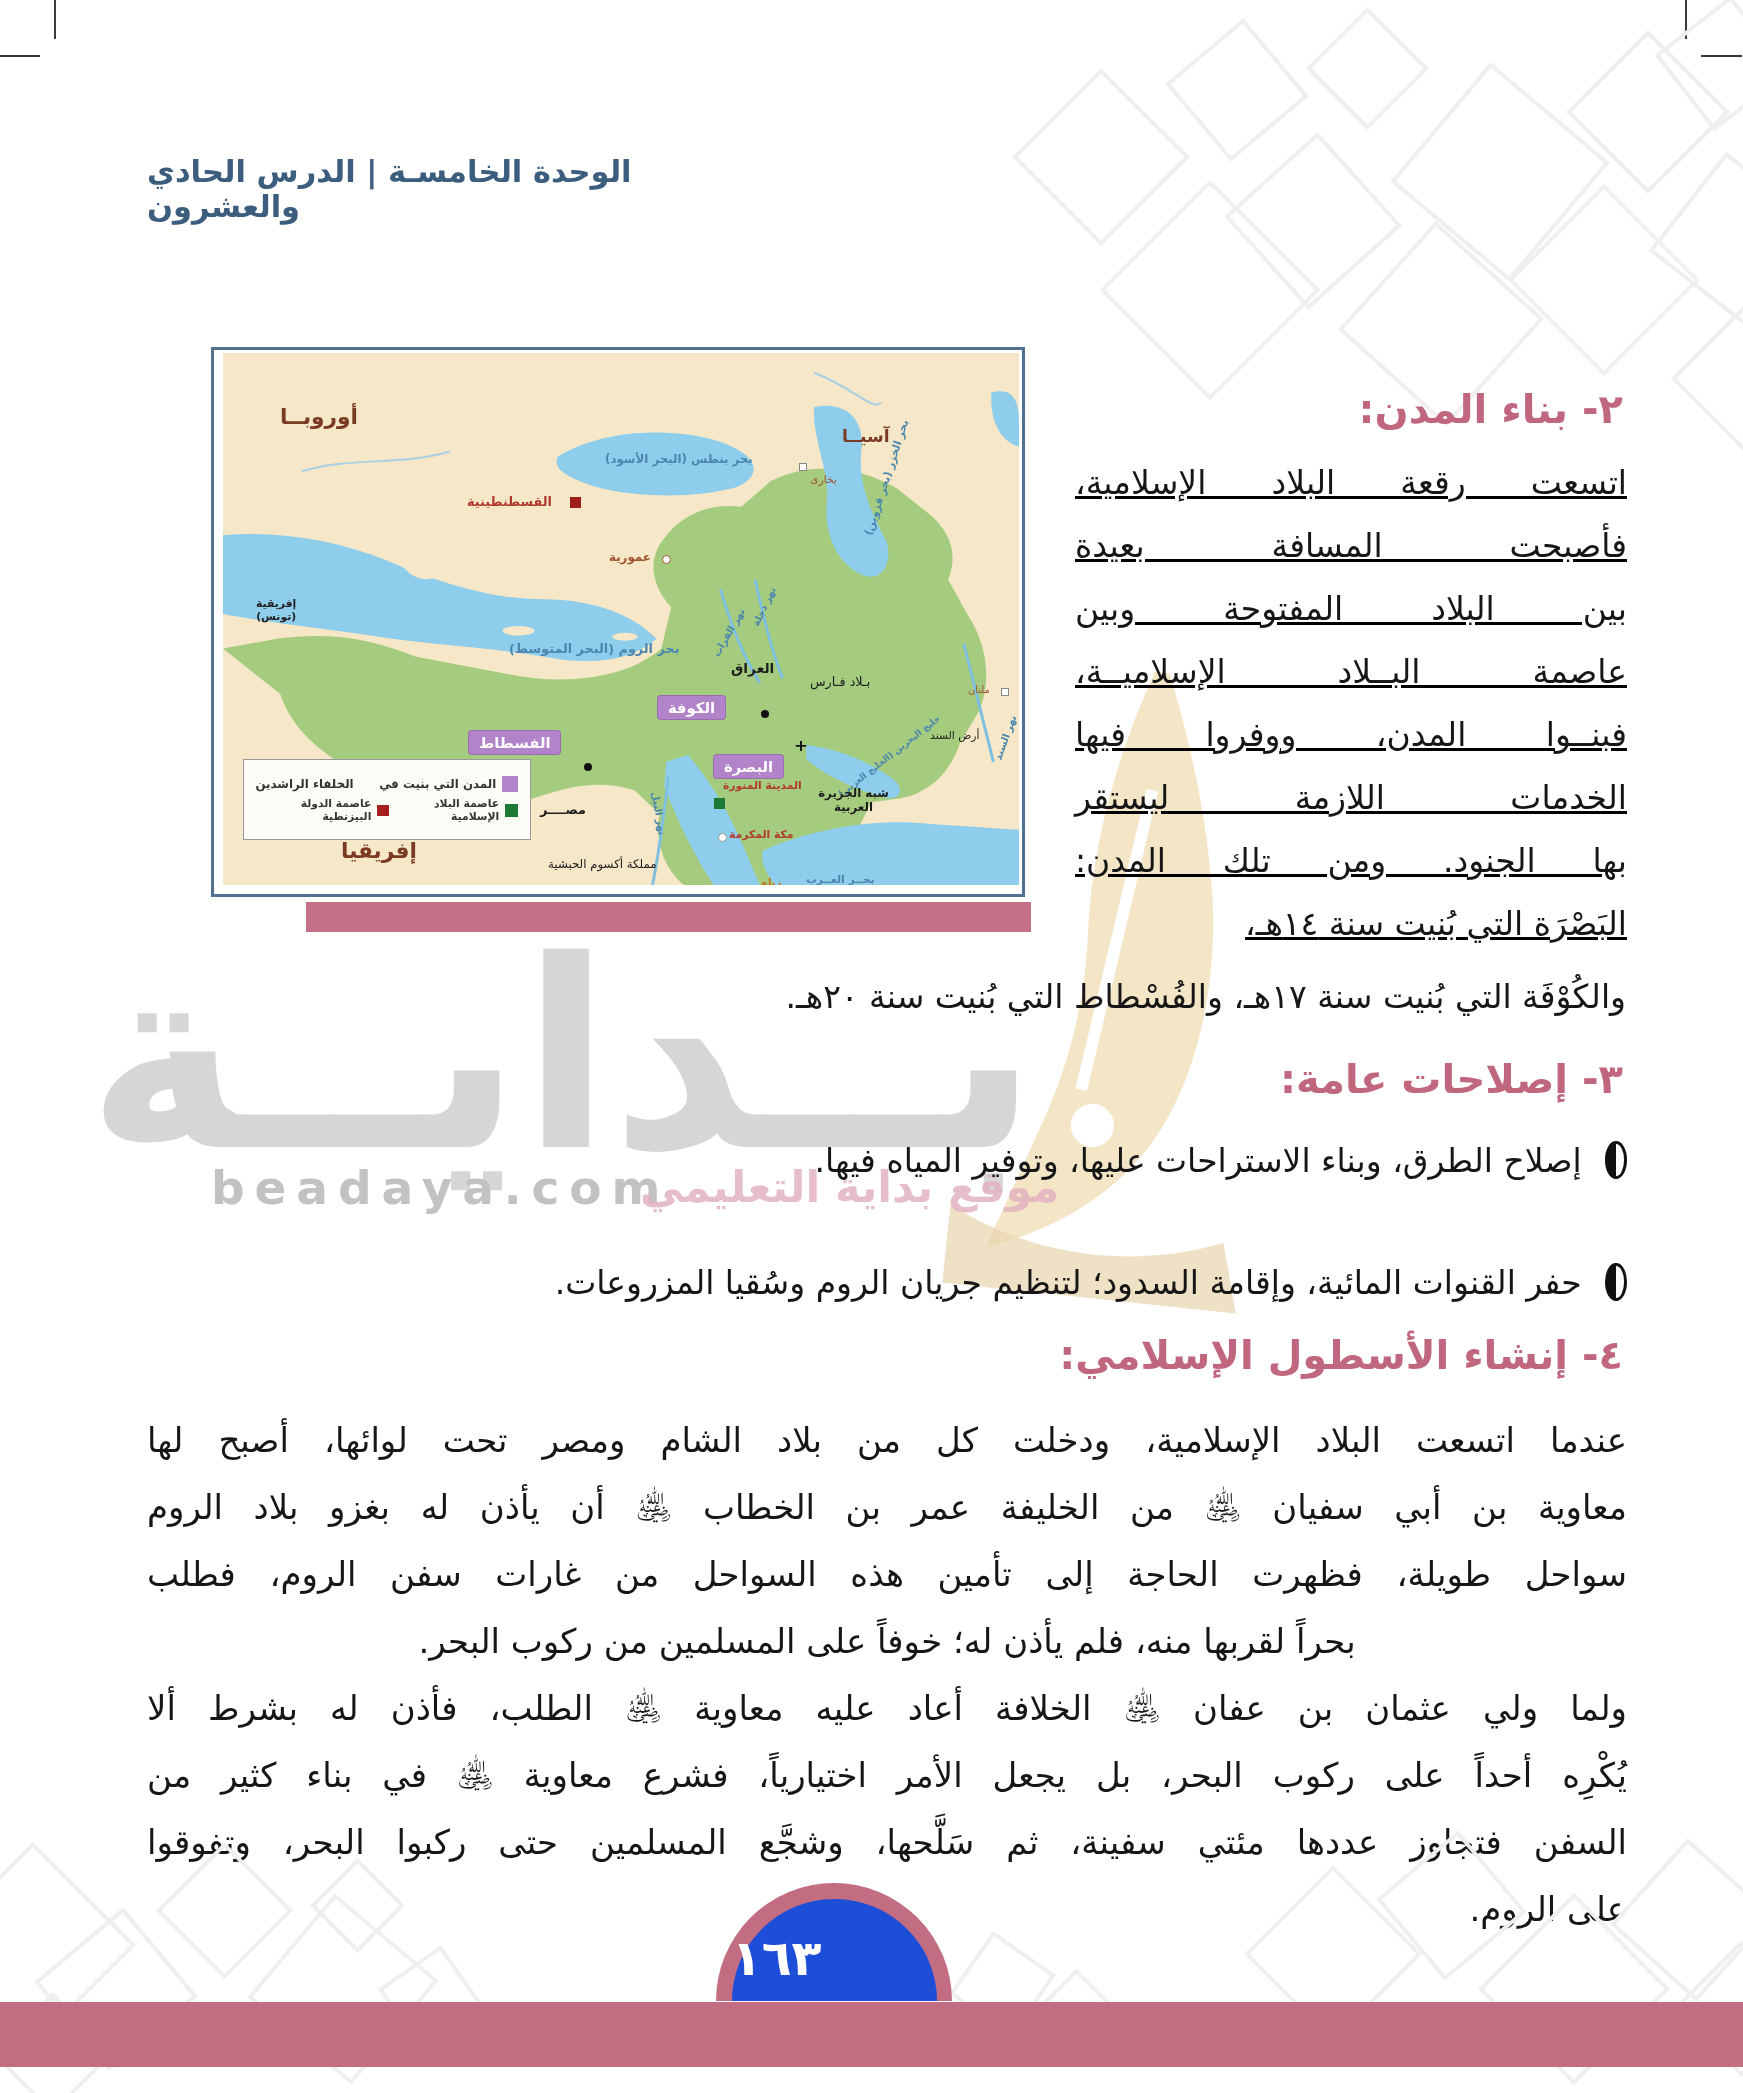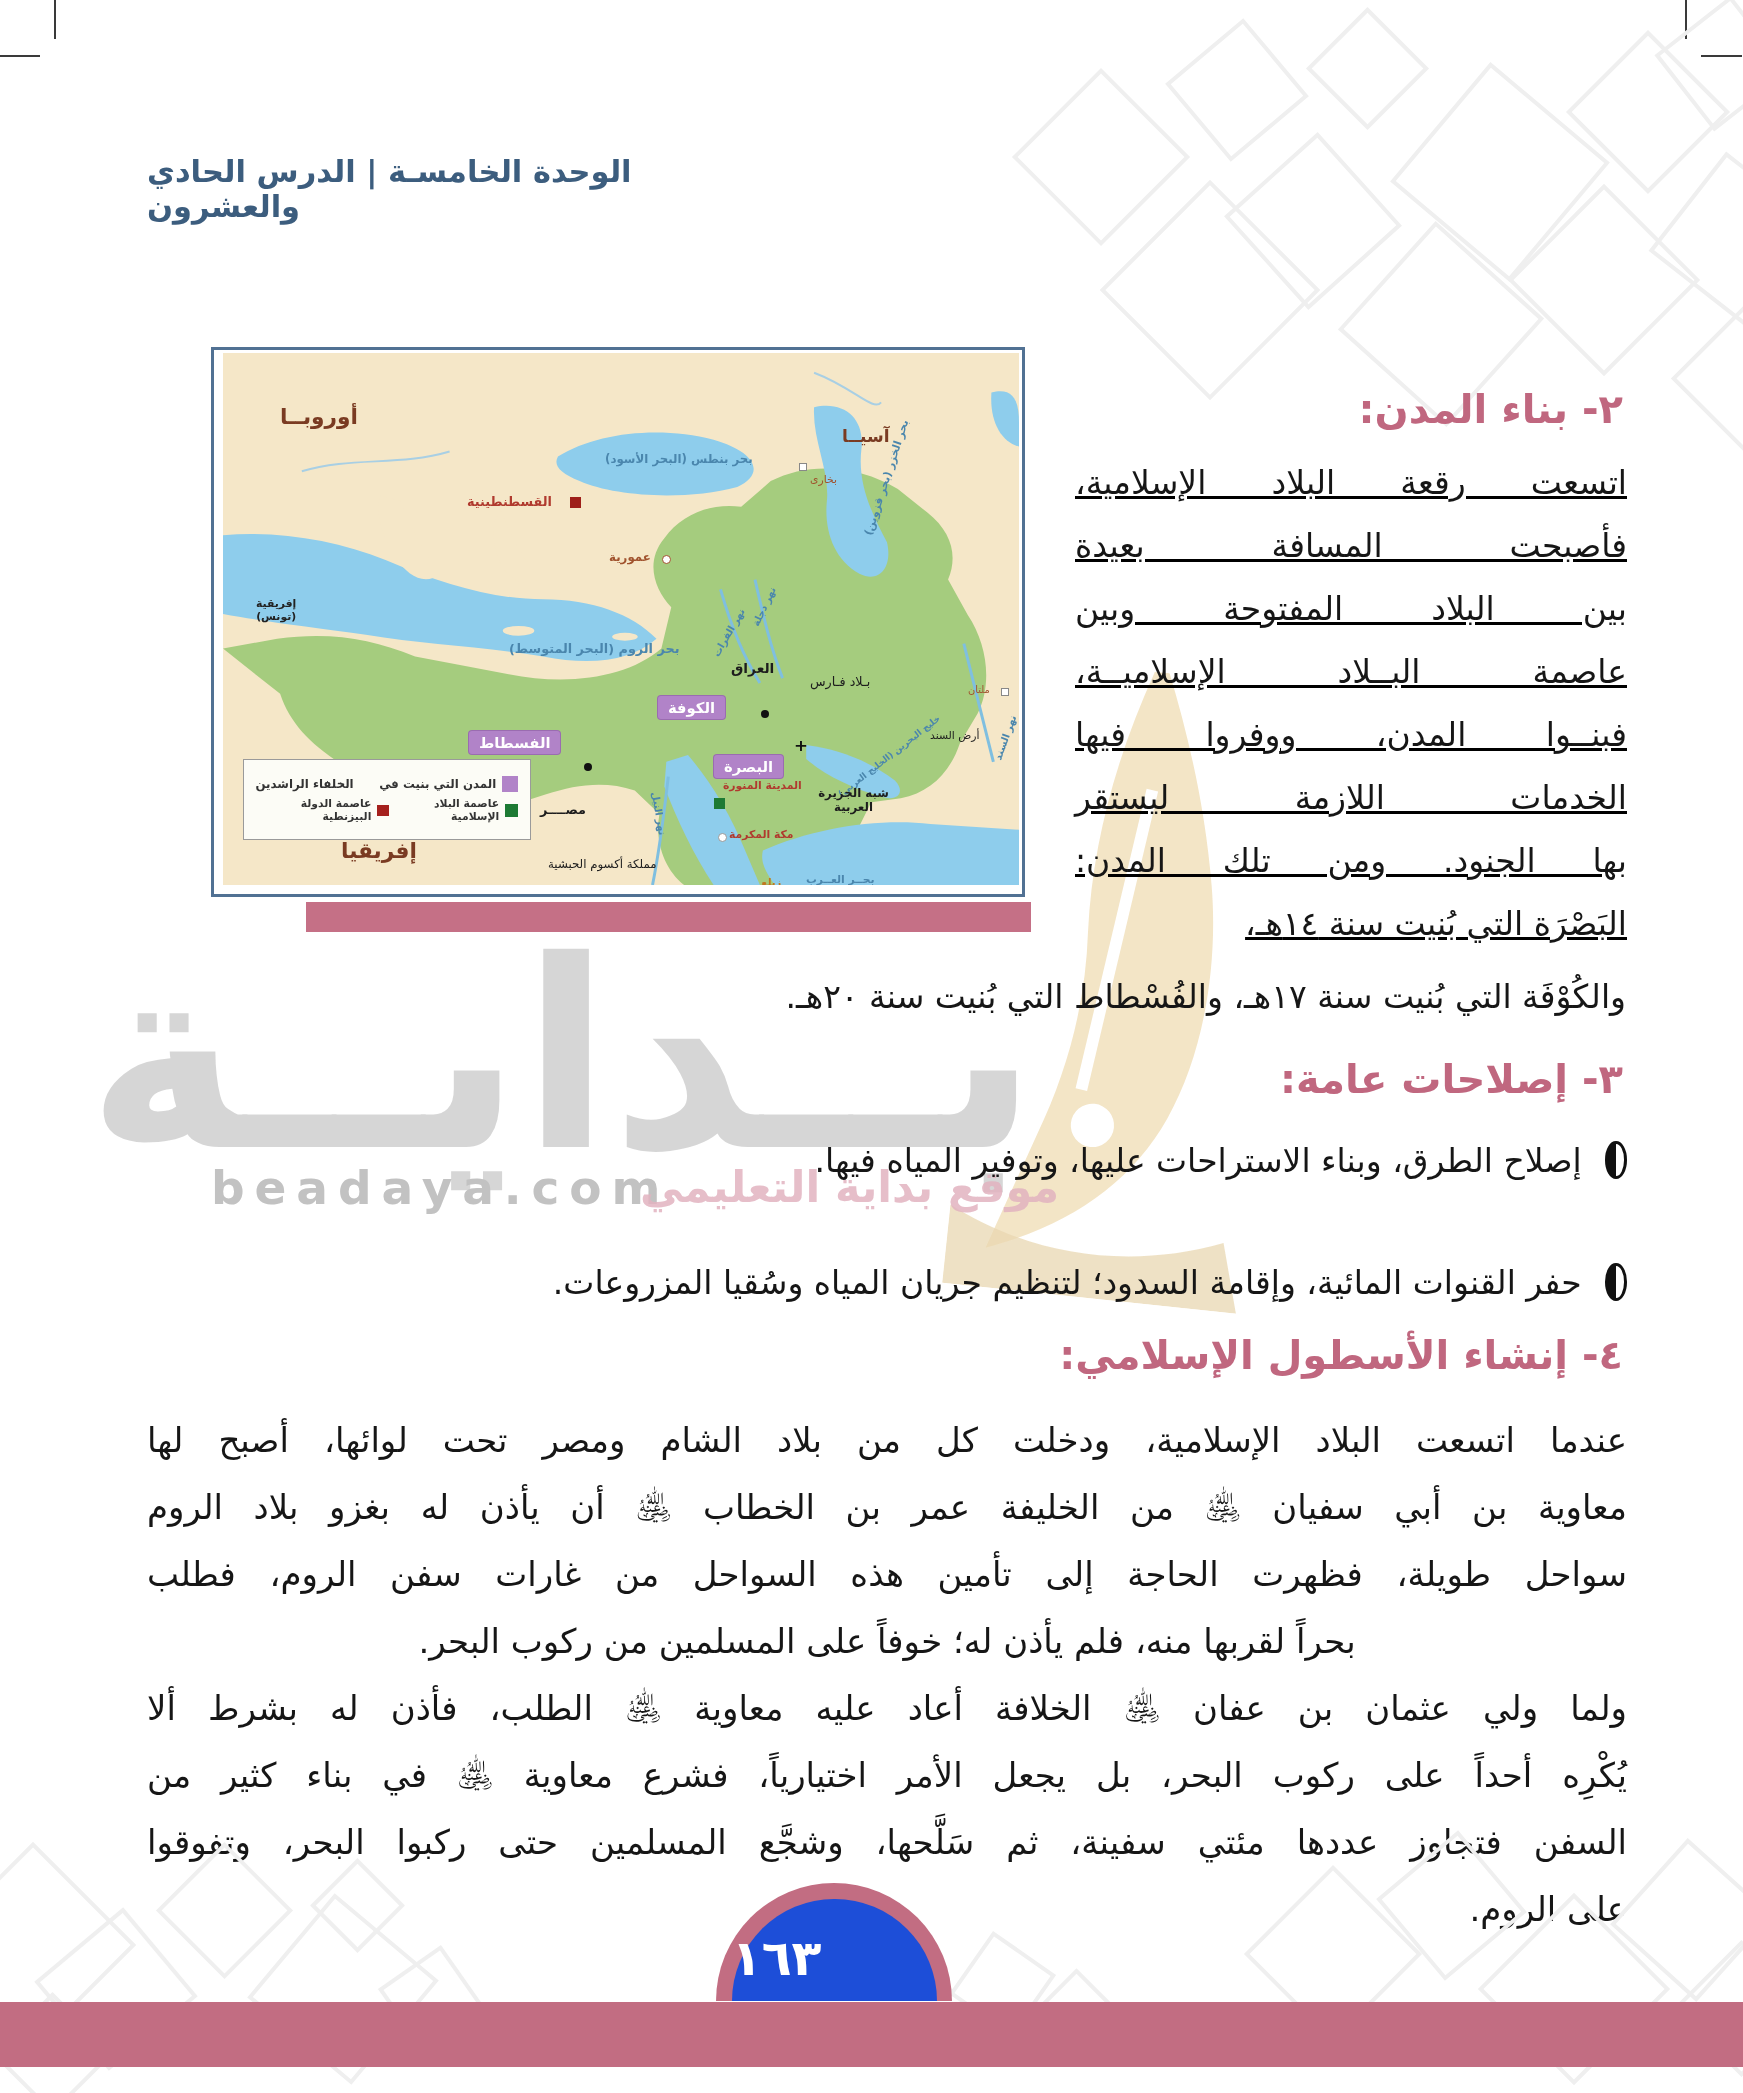--- a/index.html
+++ b/index.html
@@ -209,21 +209,21 @@
   </div>
   <div class="cont-line">والكُوْفَة التي بُنيت سنة ١٧هـ، والفُسْطاط التي بُنيت سنة ٢٠هـ.</div>
 
   <div class="h-pink" style="top:1056px;">٣- إصلاحات عامة:</div>
   <div class="bullet-row" style="top:1141px;">
     <span class="bullet"></span>
     <span>إصلاح الطرق، وبناء الاستراحات عليها، وتوفير المياه فيها.</span>
   </div>
   <div class="bullet-row" style="top:1263px;">
     <span class="bullet"></span>
-    <span>حفر القنوات المائية، وإقامة السدود؛ لتنظيم جريان المياه وسُقيا المزروعات.</span>
+    <span>حفر القنوات المائية، وإقامة السدود؛ لتنظيم جريان الروم وسُقيا المزروعات.</span>
   </div>
 
   <div class="h-pink" style="top:1332px;">٤- إنشاء الأسطول الإسلامي:</div>
   <div class="para" style="top:1407px;">
     <div class="pline">عندما اتسعت البلاد الإسلامية، ودخلت كل من بلاد الشام ومصر تحت لوائها، أصبح لها</div>
     <div class="pline">معاوية بن أبي سفيان ﵁ من الخليفة عمر بن الخطاب ﵁ أن يأذن له بغزو بلاد الروم</div>
     <div class="pline">سواحل طويلة، فظهرت الحاجة إلى تأمين هذه السواحل من غارات سفن الروم، فطلب</div>
     <div class="pline center">بحراً لقربها منه، فلم يأذن له؛ خوفاً على المسلمين من ركوب البحر.</div>
   </div>
   <div class="para" style="top:1675px;">

